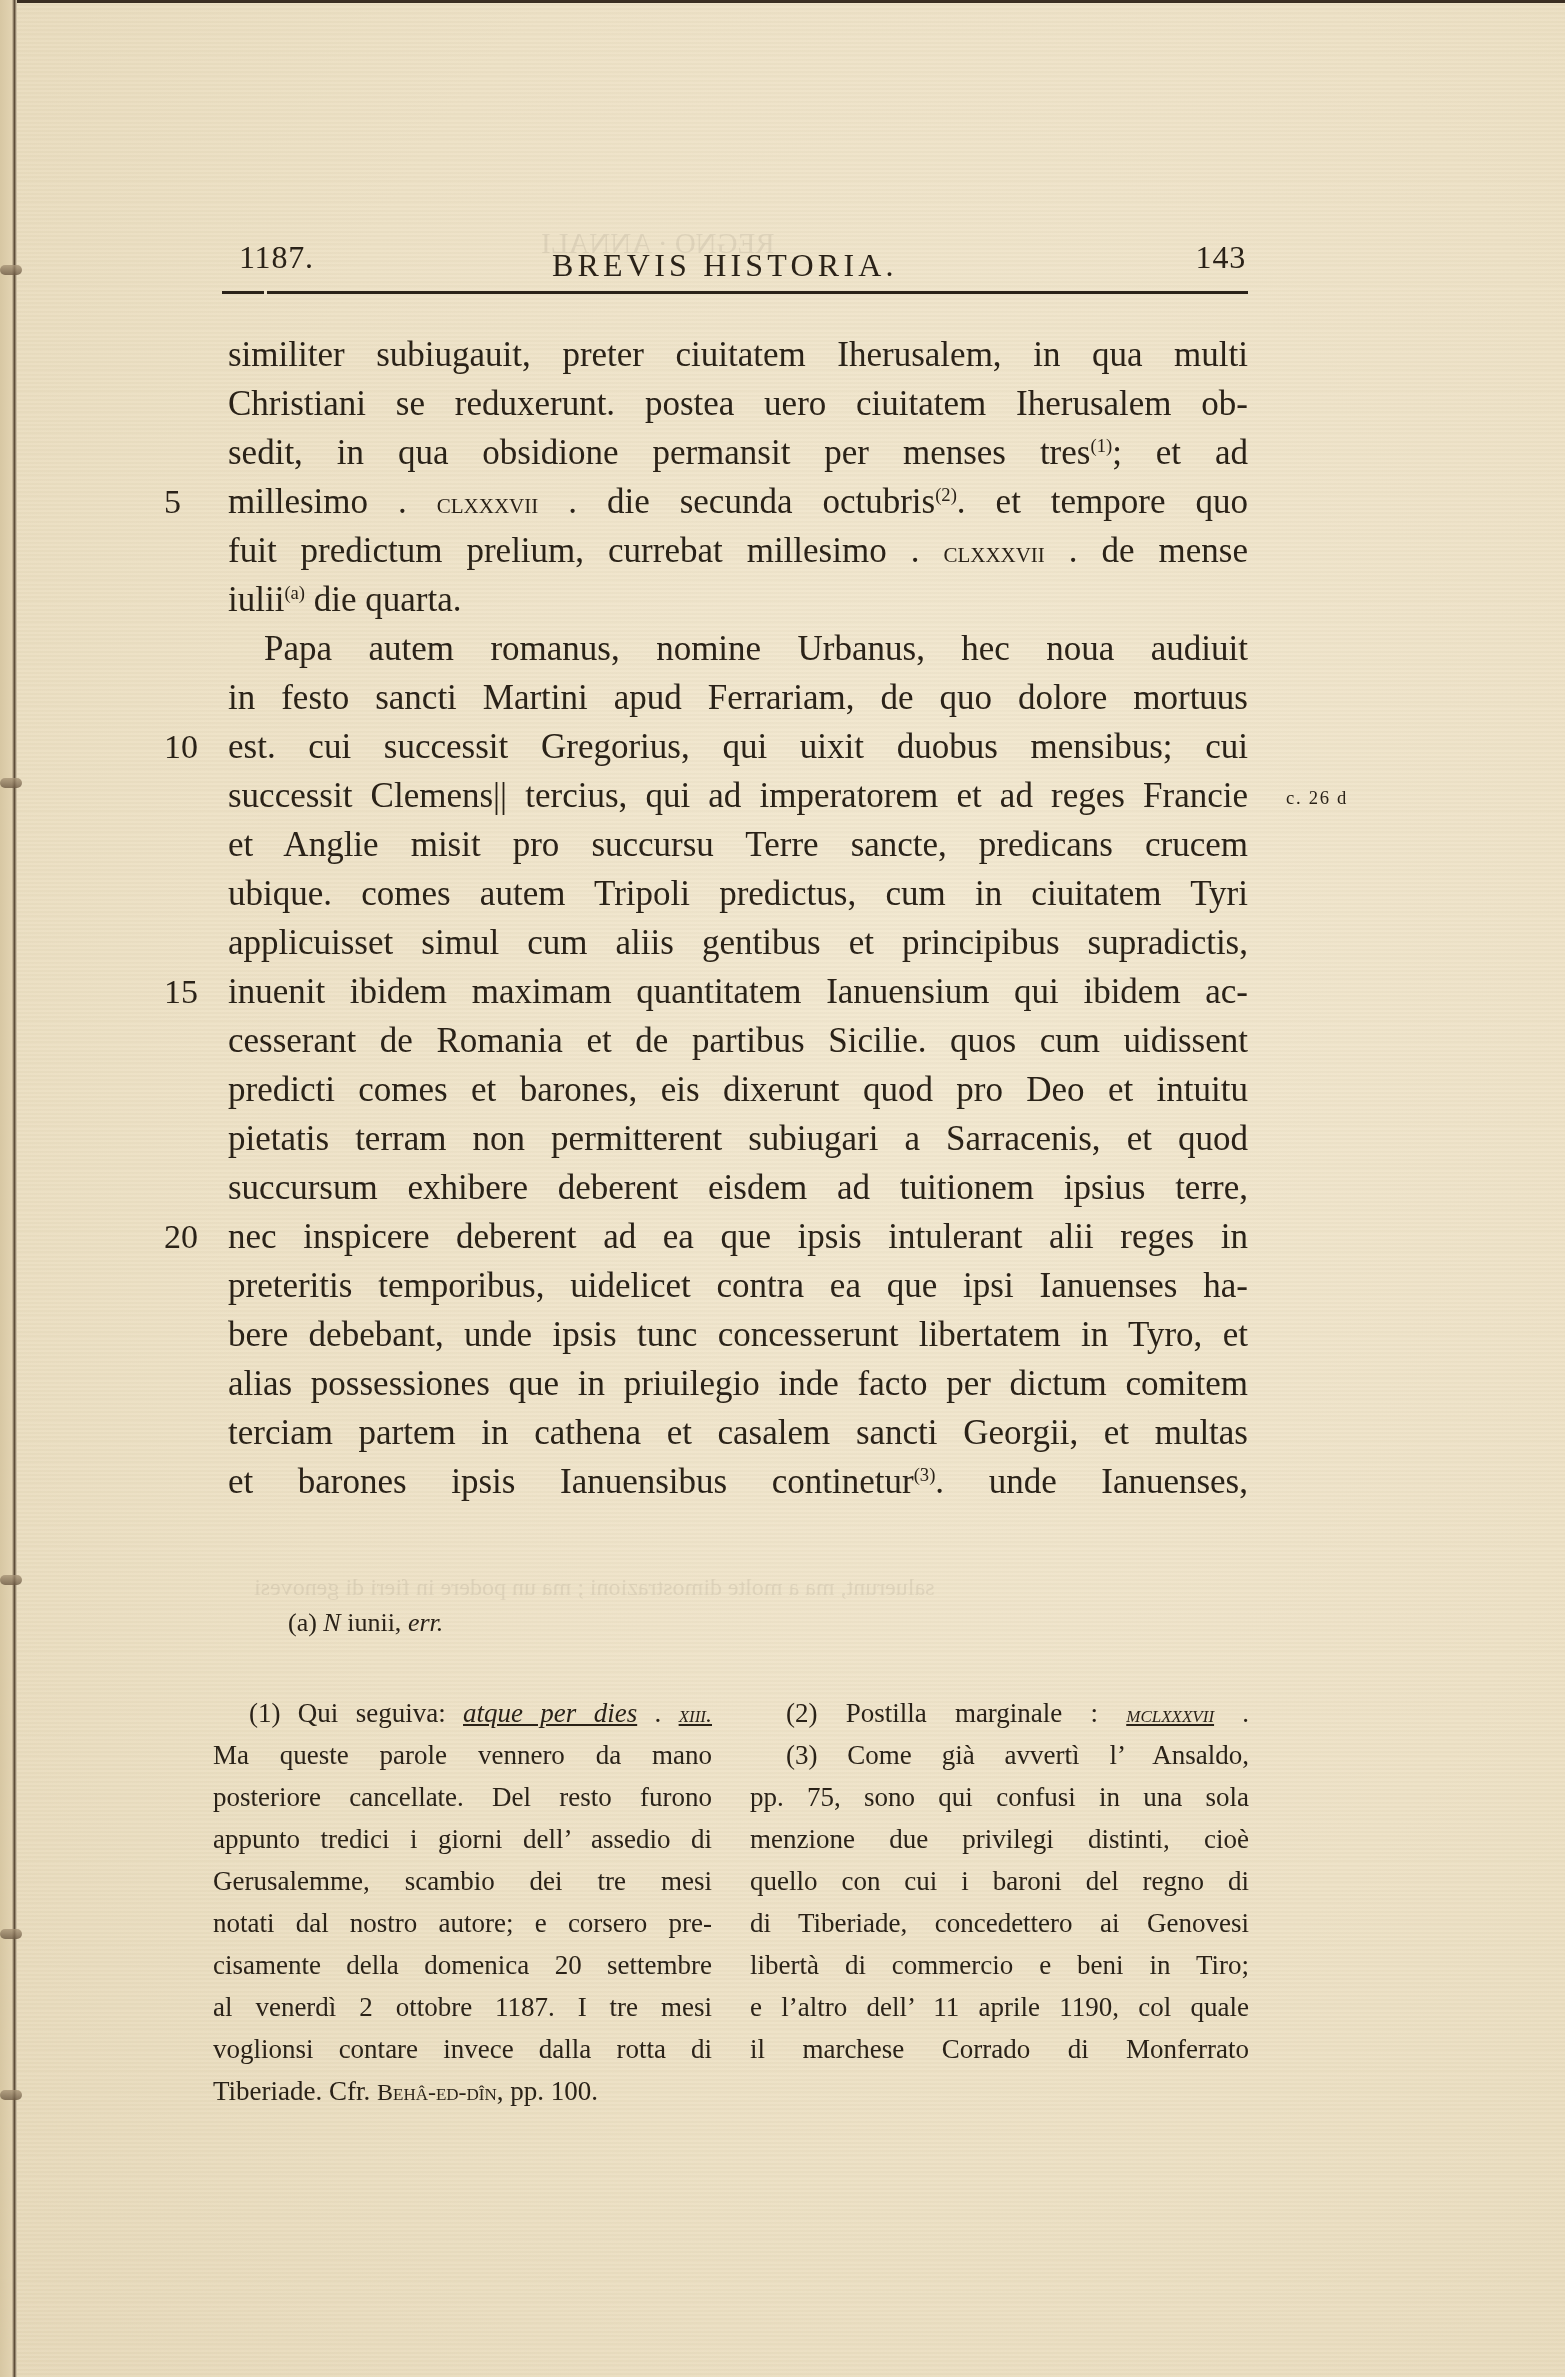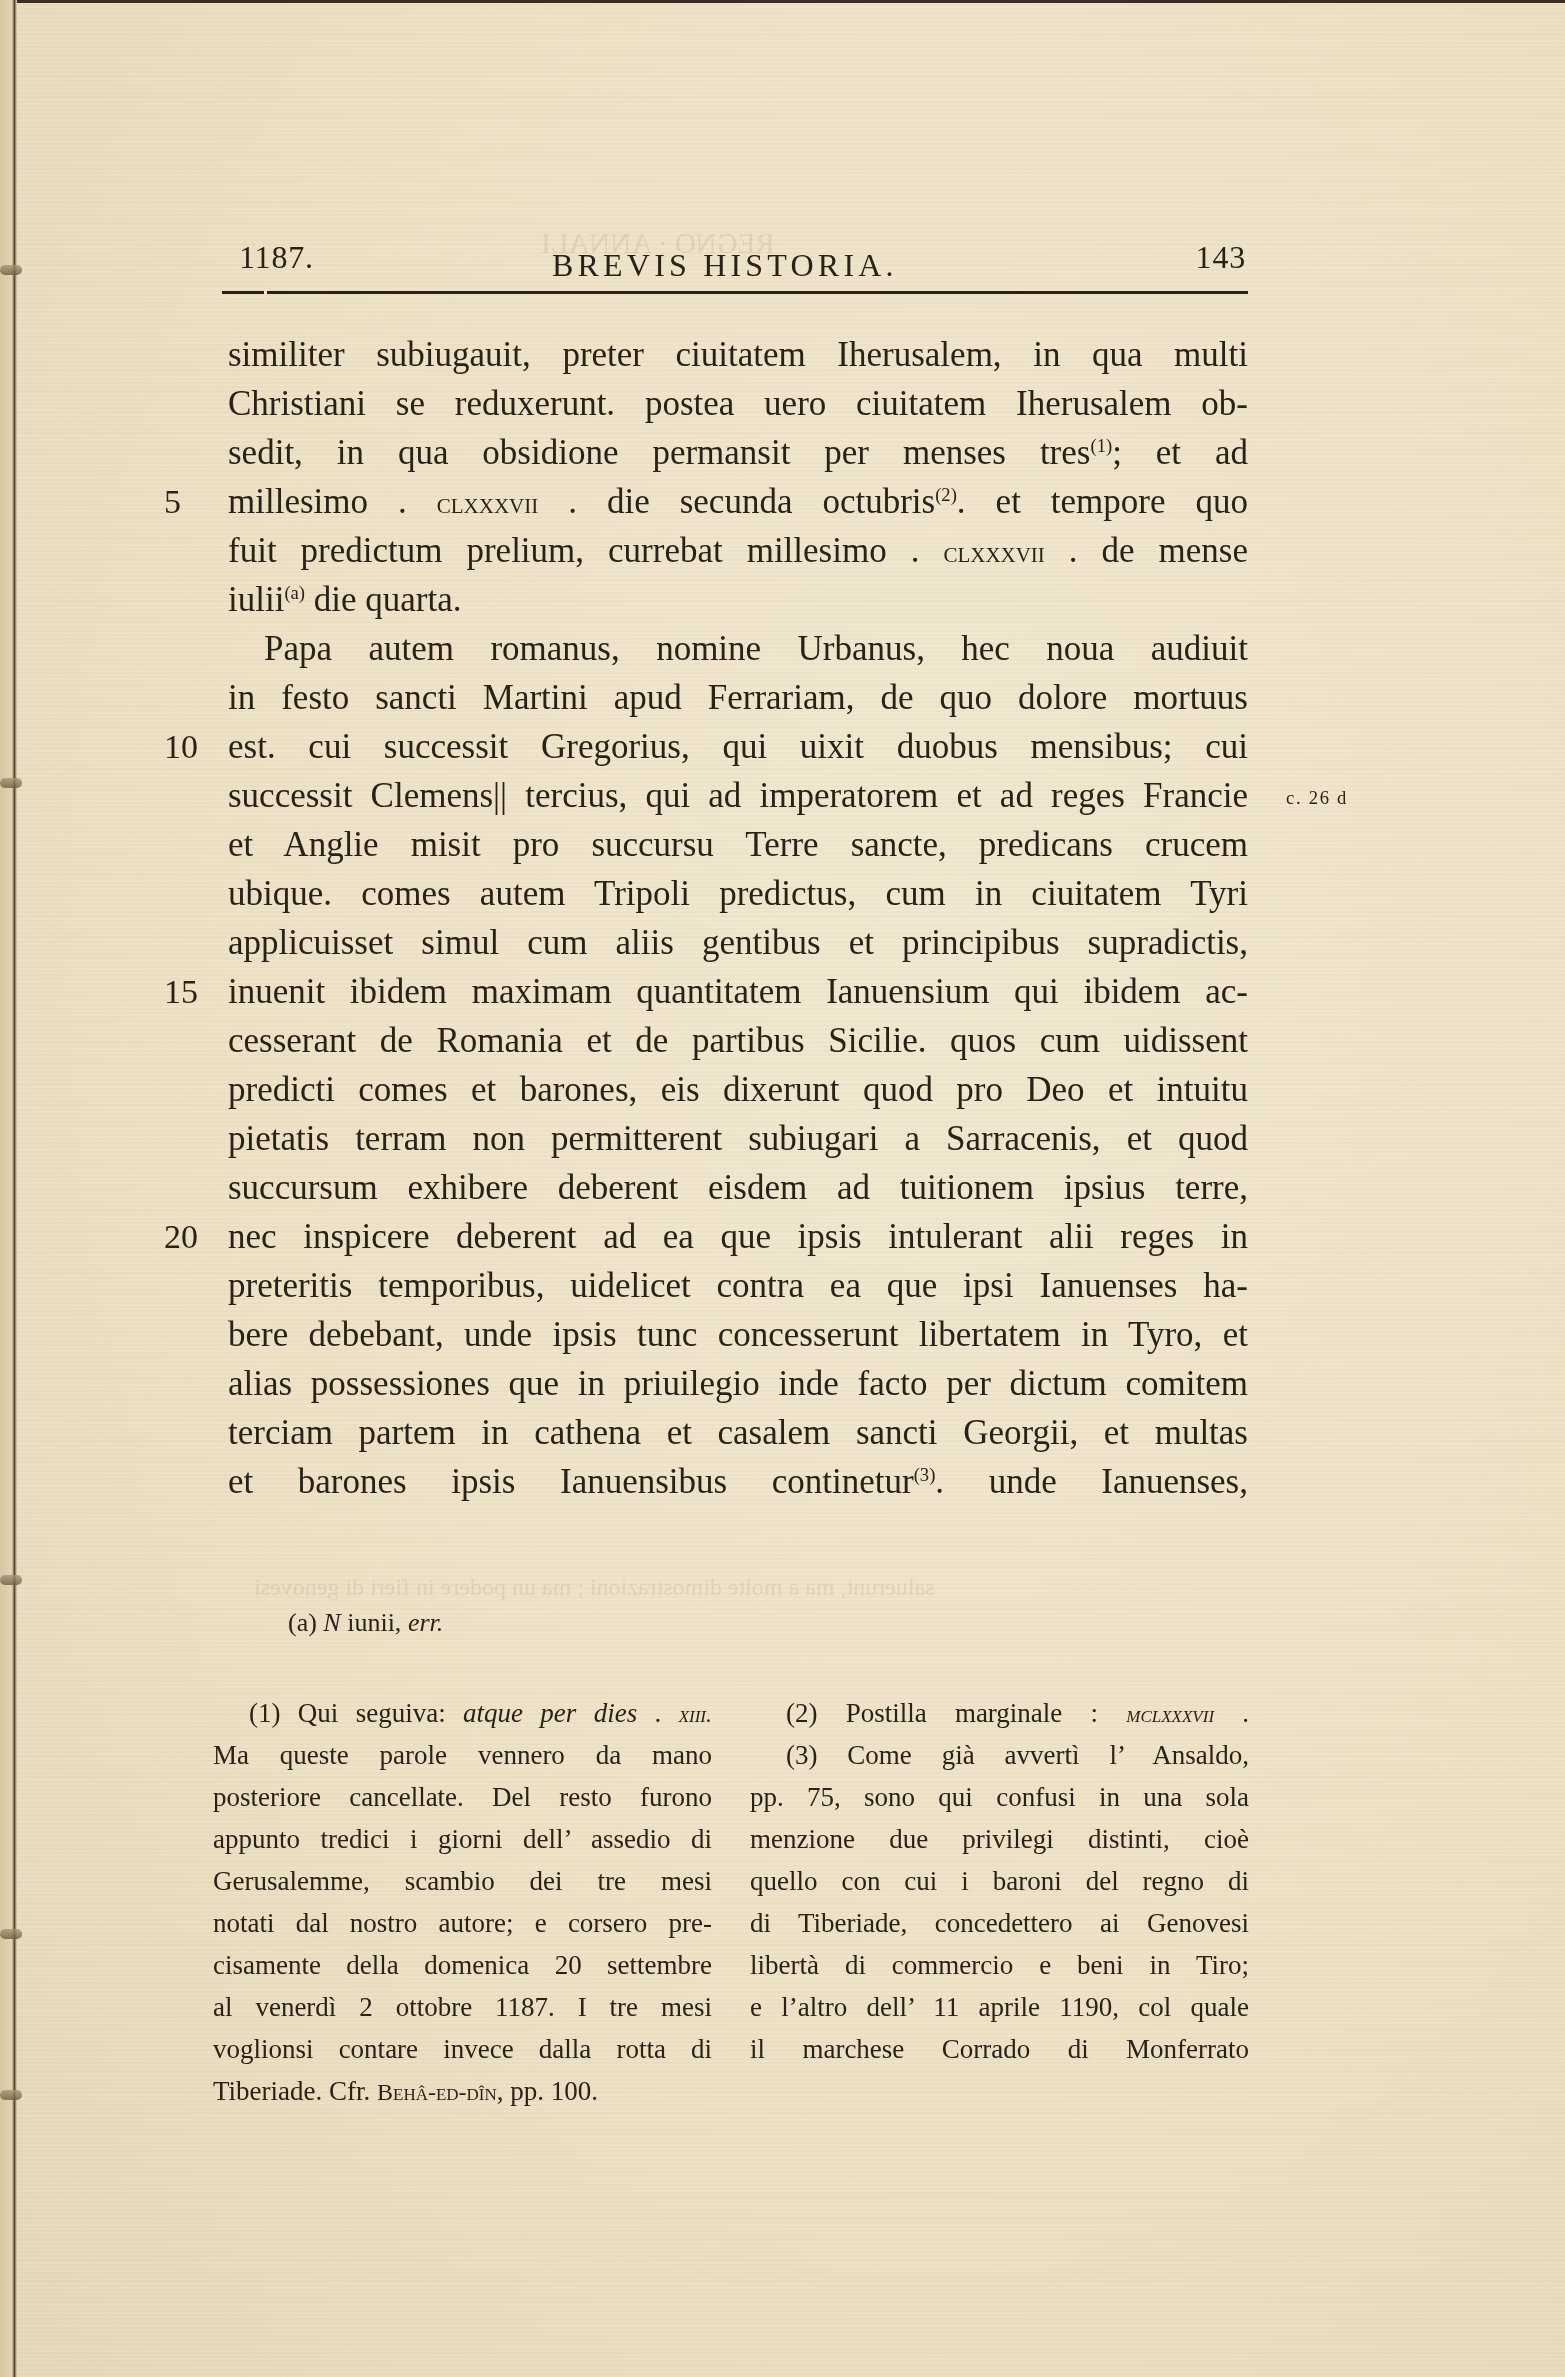--- a/index.html
+++ b/index.html
@@ -143,21 +143,21 @@
     .fn-line {
       height: 42px;
       line-height: 42px;
       font-size: 27px;
       text-align: justify;
       text-align-last: justify;
       white-space: normal;
     }
     .fn-line.first { padding-left: 36px; }
     .fn-line.noalign { text-align-last: left; }
-    .it { font-style: italic; }
+    .it { font-style: italic; text-decoration: underline; }
     .fn-line .smsc { font-variant: small-caps; font-size: 24px; }
 
     
     .ghost {
       position: absolute;
       color: rgba(80,70,55,0.10);
       font-size: 29px;
       transform: scaleX(-1);
       white-space: nowrap;
     }

